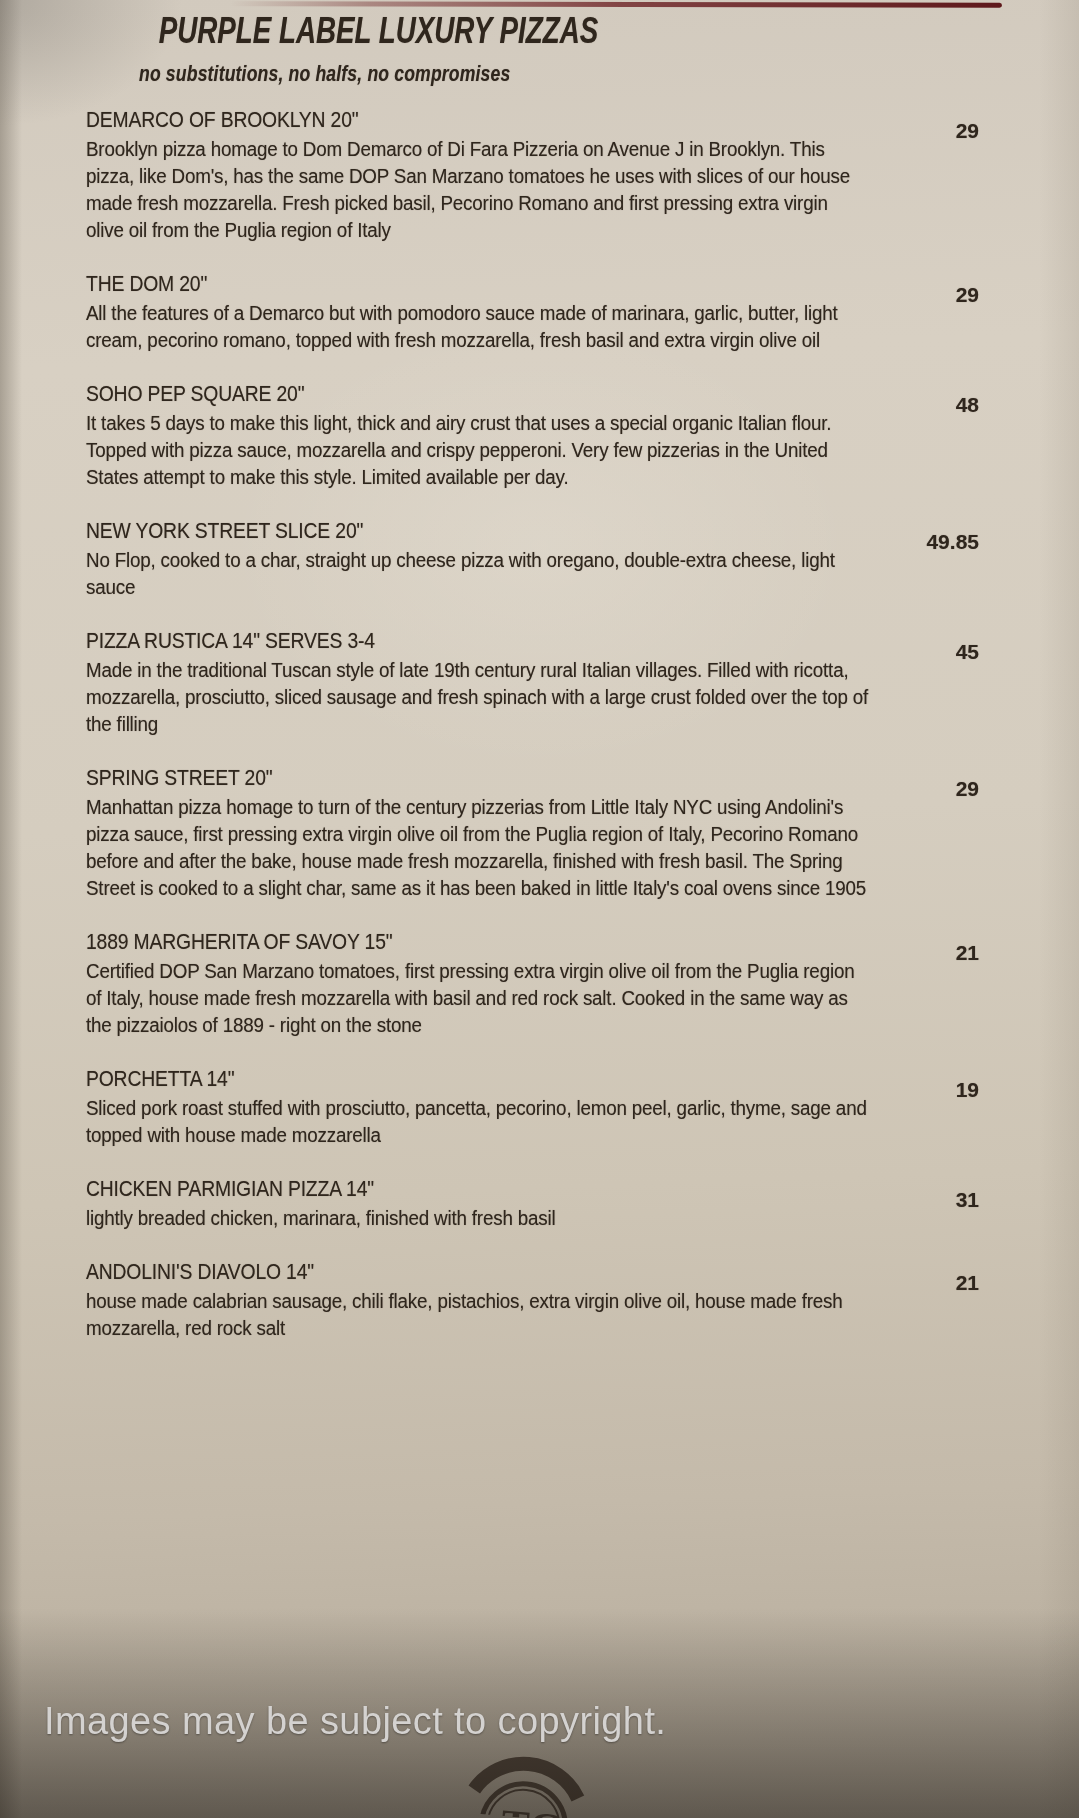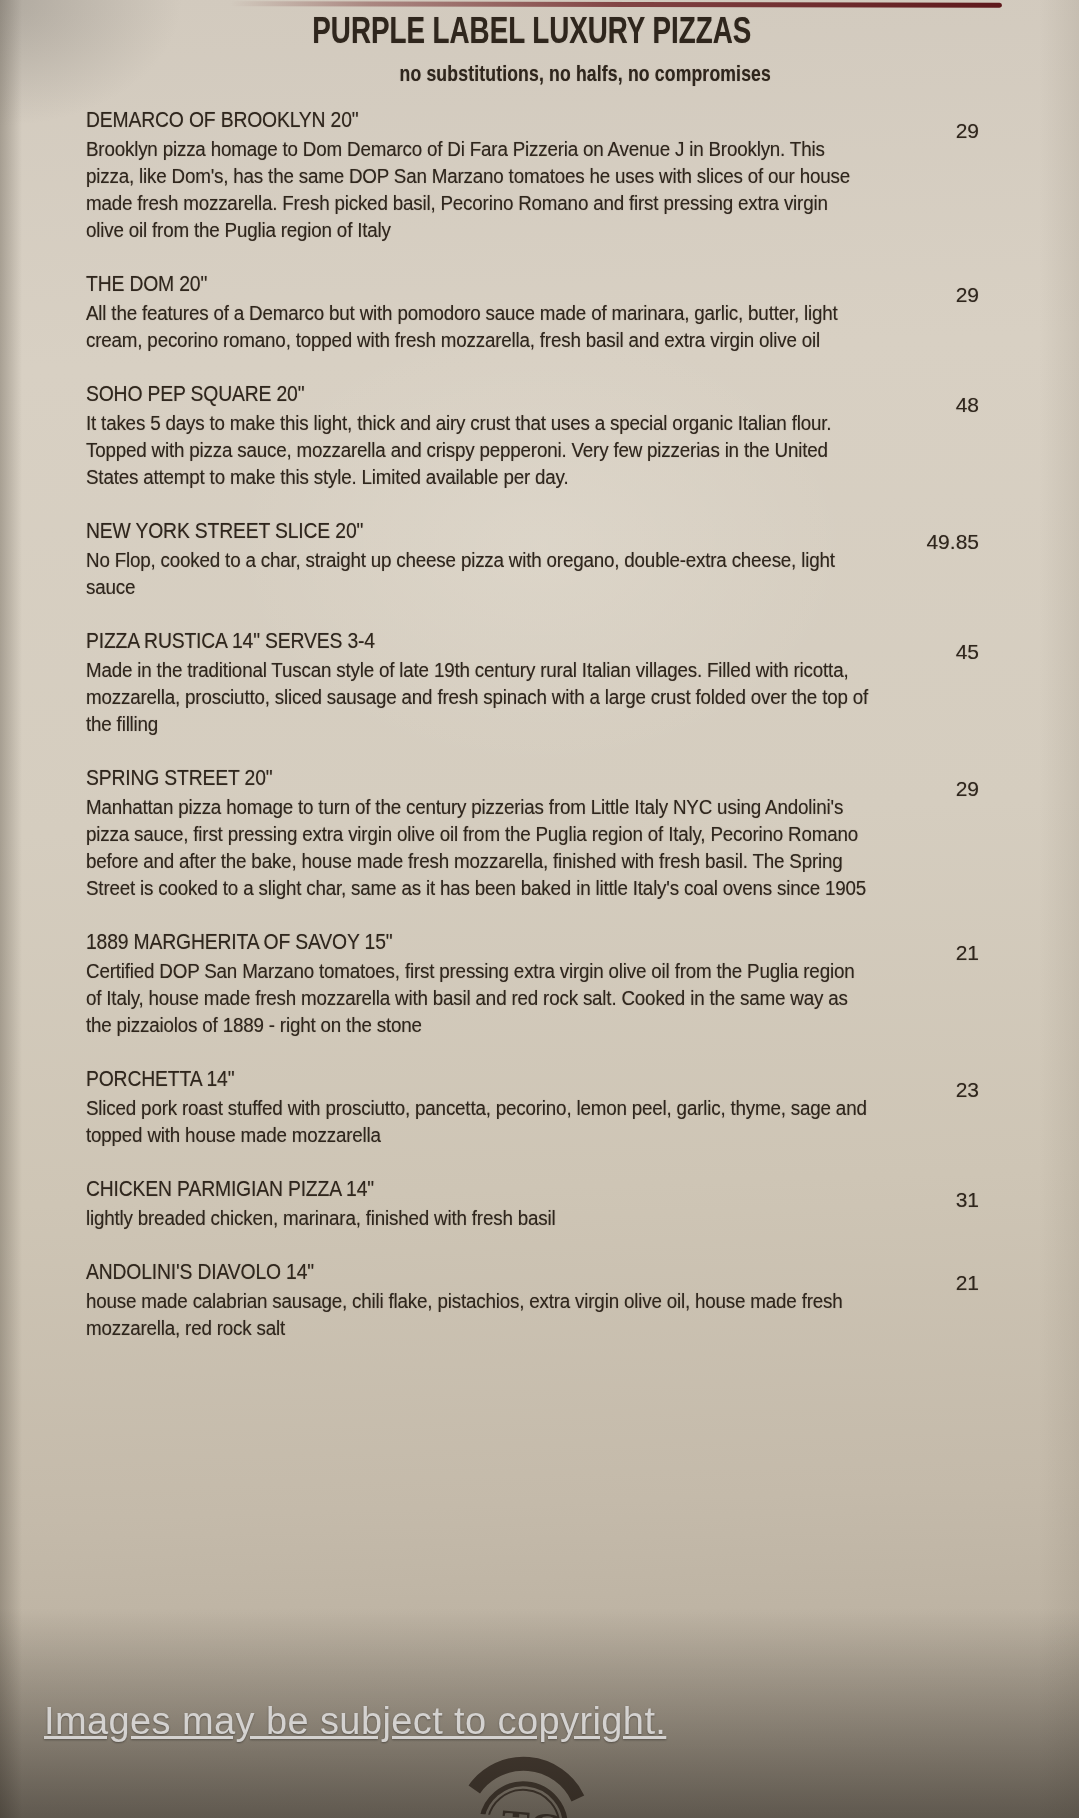--- a/index.html
+++ b/index.html
@@ -16,51 +16,50 @@
       radial-gradient(420px 300px at 50% 30%,rgba(255,252,244,.14),rgba(255,252,244,0) 75%),
       linear-gradient(90deg,rgba(90,82,70,.38) 0px,rgba(90,82,70,0) 22px),
       linear-gradient(270deg,rgba(120,110,95,.14) 0px,rgba(120,110,95,0) 40px);
   }
   .red-line{
     position:absolute;left:230px;top:2px;width:772px;height:5px;border-radius:3px;
     transform:rotate(.12deg);
     background:linear-gradient(90deg,rgba(110,35,38,0) 0%,rgba(110,35,38,.40) 18%,rgba(110,35,38,.80) 50%,#5e181b 100%);
   }
   .ink{color:#2f261d;text-shadow:0 0 1px rgba(60,48,36,.45);}
-  .header{position:absolute;left:60px;top:10px;width:790px;text-align:right;}
+  .header{position:absolute;left:60px;top:10px;width:790px;text-align:left;font-style:italic;}
   .title{
     font-size:37px;font-weight:bold;letter-spacing:0px;white-space:nowrap;
     transform:scaleX(.75);transform-origin:50% 50%;
   }
   .subtitle{
     font-size:22px;font-weight:bold;margin-top:9px;white-space:nowrap;
     transform:scaleX(.80);transform-origin:50% 50%;letter-spacing:.2px;
   }
   .menu{position:absolute;left:86px;top:106px;width:895px;}
   .item{position:relative;margin-bottom:26px;}
   .item-head{height:28px;}
   .item-name{
     display:inline-block;font-size:22px;line-height:28px;white-space:nowrap;
     letter-spacing:-.2px;transform:scaleX(.88);transform-origin:0 50%;
   }
-  .item-price{position:absolute;right:2px;top:13px;font-size:21px;line-height:24px;}
+  .item-price{position:absolute;right:2px;top:13px;font-size:21px;line-height:24px;font-weight:bold;}
   .item-desc{
     width:832px;font-size:20px;line-height:27px;margin-top:2px;
     letter-spacing:-.2px;transform:scaleX(.94);transform-origin:0 0;
   }
   .stg-stamp{position:absolute;left:450px;top:1726px;opacity:.78;transform:rotate(5deg);}
   .viewer-gradient{
     position:absolute;left:0;bottom:0;width:1079px;height:210px;pointer-events:none;
     background:linear-gradient(180deg,rgba(18,14,10,0) 0%,rgba(18,14,10,.22) 42%,rgba(18,14,10,.52) 100%);
   }
   .copyright-notice{
     position:absolute;left:44px;top:1700px;width:1000px;
     font-size:38px;letter-spacing:.4px;color:#d4d2d0;
     text-shadow:0 1px 2px rgba(0,0,0,.35);
-    text-decoration:underline;
   }
 </style>
 </head>
 <body>
 
 <div class="paper-shading"></div>
 <div class="red-line"></div>
 
 <div class="header ink">
   <div class="title">PURPLE LABEL LUXURY PIZZAS</div>
@@ -106,21 +105,21 @@
   </div>
 
   <div class="item">
     <div class="item-head"><span class="item-name">1889 MARGHERITA OF SAVOY 15"</span>
     <span class="item-price">21</span></div>
     <div class="item-desc">Certified DOP San Marzano tomatoes, first pressing extra virgin olive oil from the Puglia region of Italy,  house made fresh mozzarella with basil and red rock salt. Cooked in the same way as the pizzaiolos of 1889 - right on the stone</div>
   </div>
 
   <div class="item">
     <div class="item-head"><span class="item-name">PORCHETTA 14"</span>
-    <span class="item-price">23</span></div>
+    <span class="item-price">19</span></div>
     <div class="item-desc">Sliced pork roast stuffed with prosciutto, pancetta, pecorino, lemon peel, garlic, thyme, sage and topped with house made mozzarella</div>
   </div>
 
   <div class="item">
     <div class="item-head"><span class="item-name">CHICKEN PARMIGIAN PIZZA 14"</span>
     <span class="item-price">31</span></div>
     <div class="item-desc">lightly breaded chicken, marinara, finished with fresh basil</div>
   </div>
 
   <div class="item">

